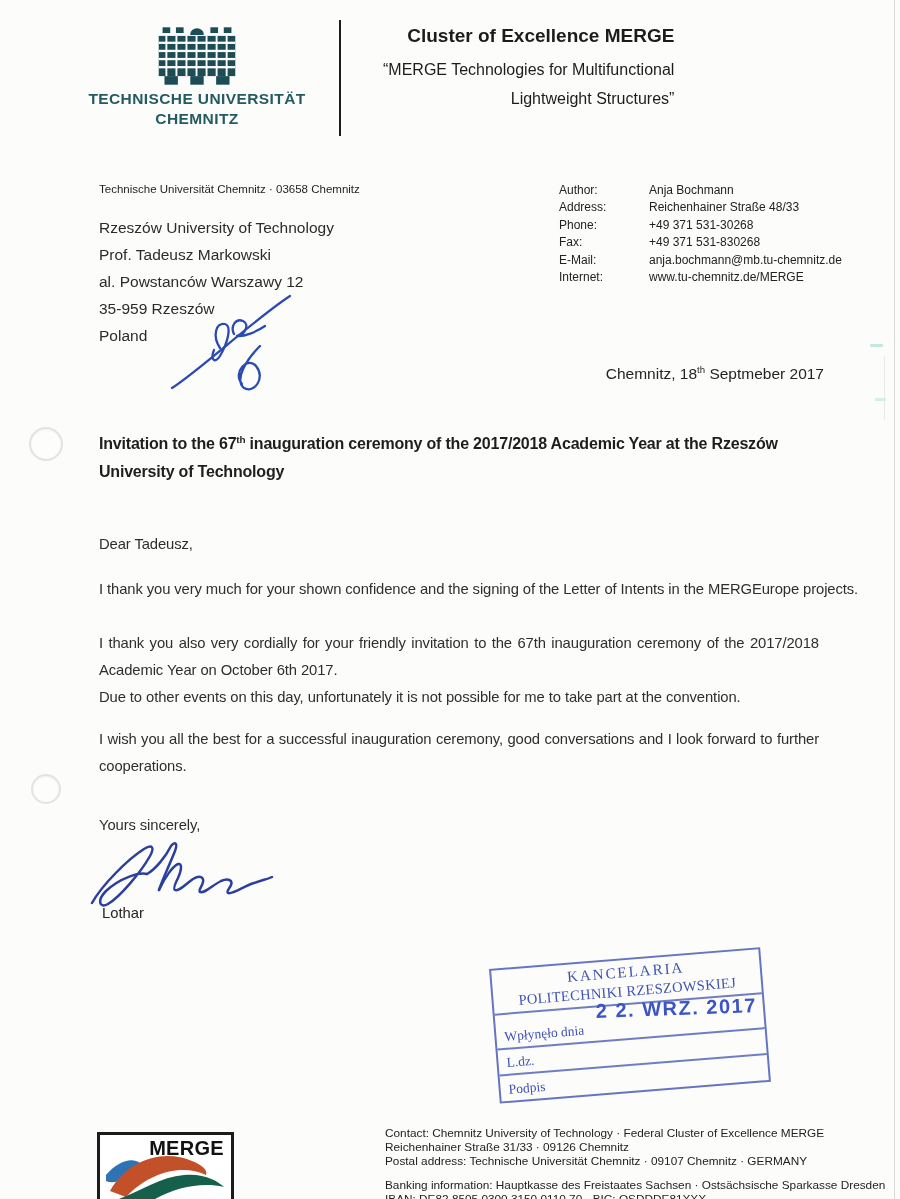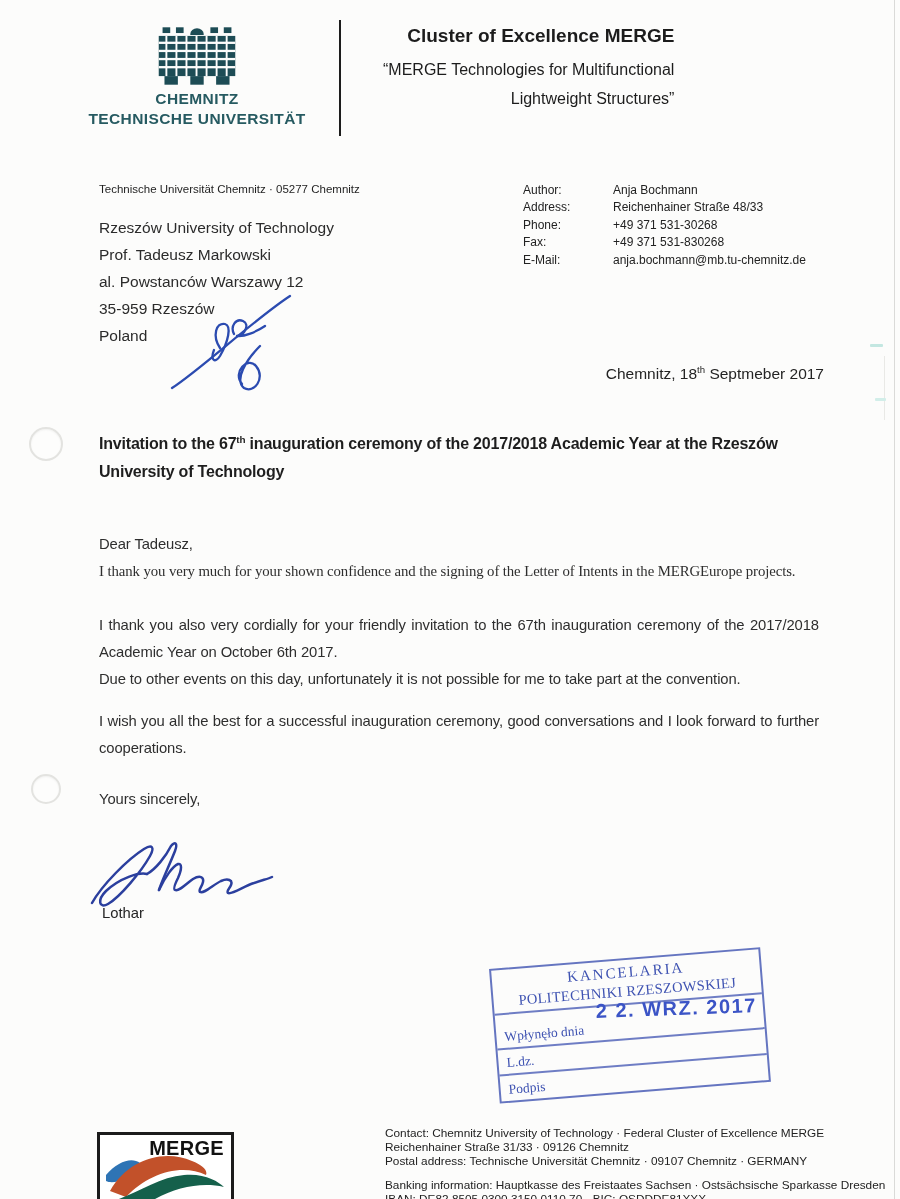--- a/index.html
+++ b/index.html
@@ -14,35 +14,35 @@
   .hdr-divider{position:absolute;left:339px;top:20px;width:2px;height:116px;background:#1c1c1c;}
   .hdr-right{position:absolute;left:383px;top:24px;text-align:right;}
   .hdr-title{font-size:19px;font-weight:600;color:#1c1c1c;line-height:24px;margin-bottom:7px;}
   .hdr-sub{font-size:16px;font-weight:500;color:#1c1c1c;line-height:29px;}
 
   
   .sender-line{position:absolute;left:99px;top:183px;font-size:11.5px;color:#1f1f1f;}
   .recipient{position:absolute;left:99px;top:214px;font-size:15.5px;line-height:27px;color:#2b2b2b;}
   .paraph{position:absolute;left:168px;top:286px;}
   .contact{position:absolute;left:523px;top:182px;font-size:12px;line-height:17.4px;color:#222;}
-  .contact .crow{display:flex;}
+  .contact .crow{display:flex;margin-left:36px;}
   .contact .clabel{width:90px;}
   .dateline{position:absolute;left:108px;top:365px;width:716px;text-align:right;font-size:15.5px;color:#242424;}
   sup{font-size:.62em;vertical-align:super;line-height:0;}
 
   
   .subject{position:absolute;left:99px;top:430px;width:724px;font-size:16px;font-weight:700;
            letter-spacing:-.2px;line-height:27.5px;color:#1e1e1e;}
   .body-block{position:absolute;left:99px;top:531px;width:720px;font-size:14.8px;line-height:27px;letter-spacing:-.1px;}
-  .p1{white-space:nowrap;font-family:Liberation Serif, serif;}
+  .p1{margin-top:18px;white-space:nowrap;}
   .p2{margin-top:27px;}
   .pjust{text-align:justify;}
   .p2b{white-space:nowrap;}
   .p3{margin-top:15px;}
-  .closing{margin-top:24px;}
+  .closing{margin-top:32px;}
   .signature{position:absolute;left:84px;top:839px;}
   .signer{position:absolute;left:102px;top:905px;font-size:14.8px;color:#242424;}
 
   
   .stamp{position:absolute;left:489px;top:969px;width:268px;transform:rotate(-4.6deg);
          transform-origin:top left;border:2.5px solid rgba(63,83,178,.8);color:#3f53b2;
          font-family:"Liberation Serif","DejaVu Serif",serif;}
   .stamp-head{height:40px;text-align:center;padding-top:3px;}
   .stamp-h1{font-size:15px;letter-spacing:2px;line-height:19px;}
   .stamp-h2{font-size:14.5px;letter-spacing:.3px;line-height:19px;}
@@ -99,33 +99,33 @@
           <rect x="6" y="42.5" width="80" height="2.4"></rect>
         <rect x="13" y="11" width="2" height="42"></rect>
           <rect x="23.5" y="11" width="2" height="42"></rect>
         <rect x="34" y="11" width="2" height="42"></rect>
           <rect x="44.5" y="11" width="2" height="42"></rect>
         <rect x="55" y="11" width="2" height="42"></rect>
           <rect x="65.5" y="11" width="2" height="42"></rect>
         <rect x="76" y="11" width="2" height="42"></rect>
       </g>
     </svg>
+    <div class="tu-name">TECHNISCHE UNIVERSITÄT</div>
     <div class="tu-name">CHEMNITZ</div>
-    <div class="tu-name">TECHNISCHE UNIVERSITÄT</div>
   </div>
 
   <div class="hdr-divider"></div>
 
   <div class="hdr-right">
     <div class="hdr-title">Cluster of Excellence MERGE</div>
     <div class="hdr-sub">“MERGE Technologies for Multifunctional</div>
     <div class="hdr-sub">Lightweight Structures”</div>
   </div>
 
-  <div class="sender-line">Technische Universität Chemnitz · 05277 Chemnitz</div>
+  <div class="sender-line">Technische Universität Chemnitz · 03658 Chemnitz</div>
 
   <div class="recipient">
     <div>Rzeszów University of Technology</div>
     <div>Prof. Tadeusz Markowski</div>
     <div>al. Powstanców Warszawy 12</div>
     <div>35-959 Rzeszów</div>
     <div>Poland</div>
   </div>
 
   <svg class="paraph" width="128" height="108" viewBox="0 0 128 108">
@@ -151,20 +151,24 @@
       <div>+49 371 531-30268</div>
     </div>
     <div class="crow">
       <div class="clabel">Fax:</div>
       <div>+49 371 531-830268</div>
     </div>
     <div class="crow">
       <div class="clabel">E-Mail:</div>
       <div>anja.bochmann@mb.tu-chemnitz.de</div>
     </div>
+    <div class="crow">
+      <div class="clabel">Internet:</div>
+      <div>www.tu-chemnitz.de/MERGE</div>
+    </div>
   </div>
 
   <div class="dateline"><span>Chemnitz, 18</span><sup>th</sup><span> Septmeber 2017</span></div>
 
   <div class="subject"><span>Invitation to the 67</span><sup>th</sup><span> inauguration ceremony of the 2017/2018 Academic Year at the Rzeszów University of Technology</span></div>
 
   <div class="body-block">
     <div>Dear Tadeusz,</div>
     <div class="p1">I thank you very much for your shown confidence and the signing of the Letter of Intents in the MERGEurope projects.</div>
     <div class="p2">

